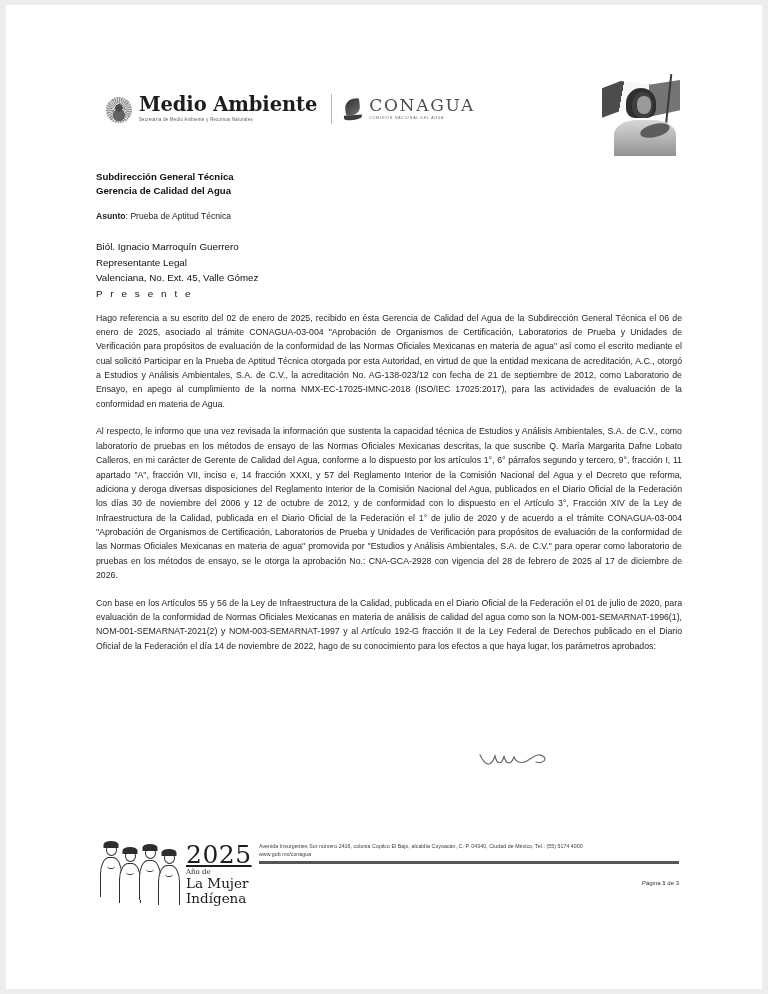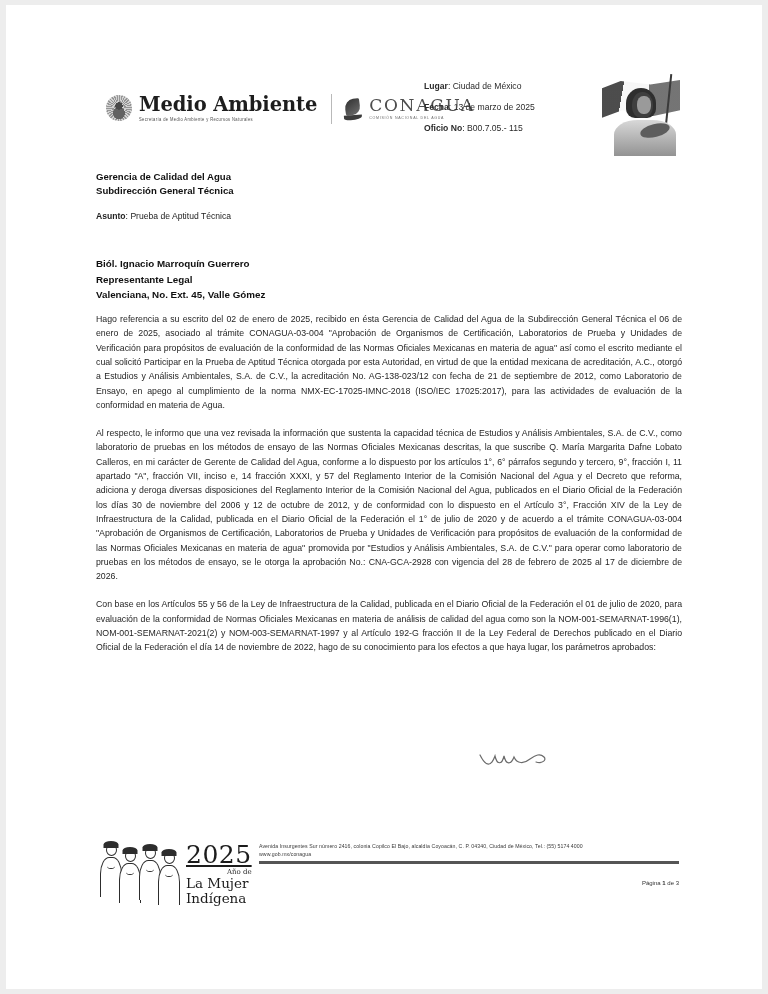--- a/index.html
+++ b/index.html
@@ -46,21 +46,21 @@
   }
   .logos {
     position: absolute;
     left: 10px;
     top: 32px;
     display: flex;
     align-items: center;
   }
   .semarnat-lock {
     display: flex;
-    align-items: flex-start;
+    align-items: flex-end;
   }
   .eagle-seal {
     width: 26px;
     height: 26px;
     border-radius: 50%;
     background:
       radial-gradient(circle at 50% 42%, #3a3a3a 0 18%, transparent 19%),
       radial-gradient(circle at 50% 70%, #555 0 26%, transparent 27%),
       repeating-conic-gradient(from 0deg at 50% 50%, #8d8d8d 0deg 6deg, #cfcfcf 6deg 12deg);
     margin-right: 7px;
@@ -219,23 +219,23 @@
     line-height: 13.6px;
   }
   .asunto {
     margin-top: 14px;
     font-size: 8.6px;
     color: #222;
   }
   .asunto .k { font-weight: 700; text-align: right; }
 
   .addressee {
-    margin-top: 35px;
+    margin-top: 18px;
     font-size: 9.8px;
-    font-weight: 700;
+    font-weight: 400;
     color: #101010;
     line-height: 15.6px;
   }
   .presente { letter-spacing: 2.6px; }
 
   
   .body-copy {
     margin-top: 9px;
     font-size: 8.75px;
     line-height: 14.35px;
@@ -333,21 +333,21 @@
     font-weight: 400;
     color: #1c1c1c;
     letter-spacing: 0.5px;
     text-decoration: underline;
   }
   .fy-anio {
     font-family: "DejaVu Serif", serif;
     font-size: 7px;
     color: #2a2a2a;
     margin-top: 2px;
-    text-align: right;
+    text-align: left;
   }
   .fy-line1, .fy-line2 {
     font-family: "DejaVu Serif", serif;
     font-size: 13.5px;
     color: #1c1c1c;
     line-height: 15px;
   }
   .footer-right {
     position: absolute;
     left: 163px;
@@ -401,61 +401,48 @@
 
         <div class="conagua-lock">
           <div class="conagua-mark"></div>
           <div class="conagua-text">
             <div class="conagua-title">CONAGUA</div>
             <div class="conagua-sub">COMISIÓN NACIONAL DEL AGUA</div>
           </div>
         </div>
       </div>
 
-      <div class="meta">
-        <div class="meta-row">
-          <span class="k">Lugar</span><span class="s">:</span>
-          <span class="v">Ciudad de México</span>
-        </div>
-        <div class="meta-row">
-          <span class="k">Fecha</span><span class="s">:</span>
-          <span class="v">13 de marzo de 2025</span>
-        </div>
-        <div class="meta-row">
-          <span class="k">Oficio No</span><span class="s">:</span>
-          <span class="v">B00.7.05.- 115</span>
-        </div>
-      </div>
 
       <div class="hero-photo">
         <div class="flag"></div>
         <div class="pole"></div>
         <div class="hair"></div>
         <div class="head"></div>
         <div class="face"></div>
         <div class="torso"></div>
         <div class="arm"></div>
       </div>
 
     </div>
 
     <div class="to-unit">
+      <div>Subdirección General Técnica</div>
       <div>Gerencia de Calidad del Agua</div>
-      <div>Subdirección General Técnica</div>
     </div>
 
     <div class="asunto">
       <span class="k">Asunto</span><span>:</span>
       <span>Prueba de Aptitud Técnica</span>
     </div>
 
     <div class="addressee">
       <div>Biól. Ignacio Marroquín Guerrero</div>
       <div>Representante Legal</div>
       <div>Valenciana, No. Ext. 45, Valle Gómez</div>
+      <div class="presente">P r e s e n t e</div>
     </div>
 
     <div class="body-copy">
       <p>Hago referencia a su escrito del 02 de enero de 2025, recibido en ésta Gerencia de Calidad del Agua de la Subdirección General Técnica el 06 de enero de 2025, asociado al trámite CONAGUA-03-004 "Aprobación de Organismos de Certificación, Laboratorios de Prueba y Unidades de Verificación para propósitos de evaluación de la conformidad de las Normas Oficiales Mexicanas en materia de agua" así como el escrito mediante el cual solicitó Participar en la Prueba de Aptitud Técnica otorgada por esta Autoridad, en virtud de que la entidad mexicana de acreditación, A.C., otorgó a Estudios y Análisis Ambientales, S.A. de C.V., la acreditación No. AG-138-023/12 con fecha de 21 de septiembre de 2012, como Laboratorio de Ensayo, en apego al cumplimiento de la norma NMX-EC-17025-IMNC-2018 (ISO/IEC 17025:2017), para las actividades de evaluación de la conformidad en materia de Agua.</p>
       <p>Al respecto, le informo que una vez revisada la información que sustenta la capacidad técnica de Estudios y Análisis Ambientales, S.A. de C.V., como laboratorio de pruebas en los métodos de ensayo de las Normas Oficiales Mexicanas descritas, la que suscribe Q. María Margarita Dafne Lobato Calleros, en mi carácter de Gerente de Calidad del Agua, conforme a lo dispuesto por los artículos 1°, 6° párrafos segundo y tercero, 9°, fracción I, 11 apartado "A", fracción VII, inciso e, 14 fracción XXXI, y 57 del Reglamento Interior de la Comisión Nacional del Agua y el Decreto que reforma, adiciona y deroga diversas disposiciones del Reglamento Interior de la Comisión Nacional del Agua, publicados en el Diario Oficial de la Federación los días 30 de noviembre del 2006 y 12 de octubre de 2012, y de conformidad con lo dispuesto en el Artículo 3°, Fracción XIV de la Ley de Infraestructura de la Calidad, publicada en el Diario Oficial de la Federación el 1° de julio de 2020 y de acuerdo a el trámite CONAGUA-03-004 "Aprobación de Organismos de Certificación, Laboratorios de Prueba y Unidades de Verificación para propósitos de evaluación de la conformidad de las Normas Oficiales Mexicanas en materia de agua" promovida por "Estudios y Análisis Ambientales, S.A. de C.V." para operar como laboratorio de pruebas en los métodos de ensayo, se le otorga la aprobación No.: CNA-GCA-2928 con vigencia del 28 de febrero de 2025 al 17 de diciembre de 2026.</p>
       <p>Con base en los Artículos 55 y 56 de la Ley de Infraestructura de la Calidad, publicada en el Diario Oficial de la Federación el 01 de julio de 2020, para evaluación de la conformidad de Normas Oficiales Mexicanas en materia de análisis de calidad del agua como son la NOM-001-SEMARNAT-1996(1), NOM-001-SEMARNAT-2021(2) y NOM-003-SEMARNAT-1997 y al Artículo 192-G fracción II de la Ley Federal de Derechos publicado en el Diario Oficial de la Federación el día 14 de noviembre de 2022, hago de su conocimiento para los efectos a que haya lugar, los parámetros aprobados:</p>
     </div>
 
   </div>
 

